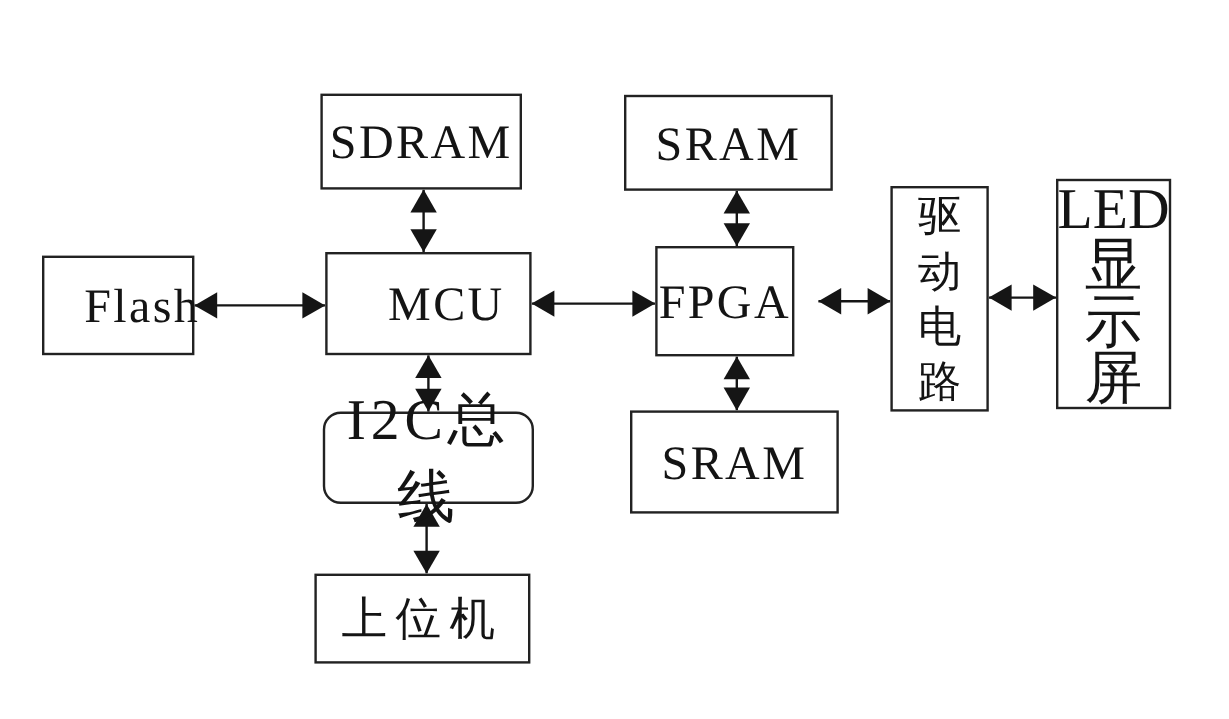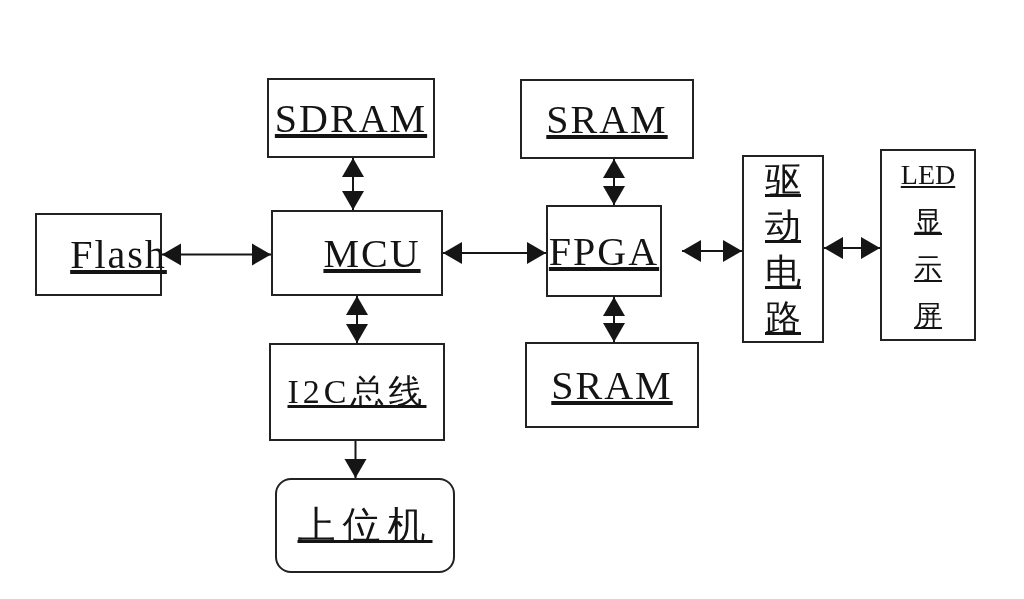--- a/index.html
+++ b/index.html
@@ -31,33 +31,32 @@
     display: flex;
     align-items: center;
     justify-content: center;
     text-align: center;
     font-size: 40px;
     letter-spacing: 2px;
   }
   .box .lbl {
     display: block;
     white-space: pre-line;
-    text-decoration: underline;
   }
   
   .b-flash       { left: 35px;  top: 213px; width: 127px; height: 83px; padding-left: 40px;  }
   .b-sdram       { left: 267px; top: 78px;  width: 168px; height: 80px;  }
   .b-mcu         { left: 271px; top: 210px; width: 172px; height: 86px; padding-left: 30px;  }
   .b-sram-top    { left: 520px; top: 79px;  width: 174px; height: 80px;  }
   .b-fpga        { left: 546px; top: 205px; width: 116px; height: 92px;  }
-  .b-i2c         { left: 269px; top: 343px; width: 176px; height: 98px;  font-size: 34px; letter-spacing: 4px; }
+  .b-i2c         { left: 269px; top: 343px; width: 176px; height: 77px;  font-size: 48px; letter-spacing: 4px; border-radius: 15px; }
   .b-sram-bottom { left: 525px; top: 342px; width: 174px; height: 86px;  }
-  .b-host        { left: 275px; top: 478px; width: 180px; height: 95px;  font-size: 38px; letter-spacing: 7px; border-radius: 16px; }
+  .b-host        { left: 262px; top: 478px; width: 180px; height: 75px;  font-size: 38px; letter-spacing: 7px; }
   .b-driver      { left: 742px; top: 155px; width: 82px;  height: 188px; font-size: 36px; line-height: 46px; letter-spacing: 0; }
-  .b-led         { left: 880px; top: 149px; width: 96px;  height: 192px; font-size: 28px; line-height: 47px; letter-spacing: 0; }
+  .b-led         { left: 880px; top: 149px; width: 96px;  height: 192px; font-size: 48px; line-height: 47px; letter-spacing: 0; }
 </style>
 </head>
 <body>
 
 <div id="stage">
   <svg id="arrows" xmlns="http://www.w3.org/2000/svg">
       <g fill="#151515">
         <line x1="353" y1="158" x2="353" y2="210" stroke="#151515" stroke-width="2"></line>
         <polygon points="353,158 342,177 364,177"></polygon>
         <polygon points="353,210 342,191 364,191"></polygon>

